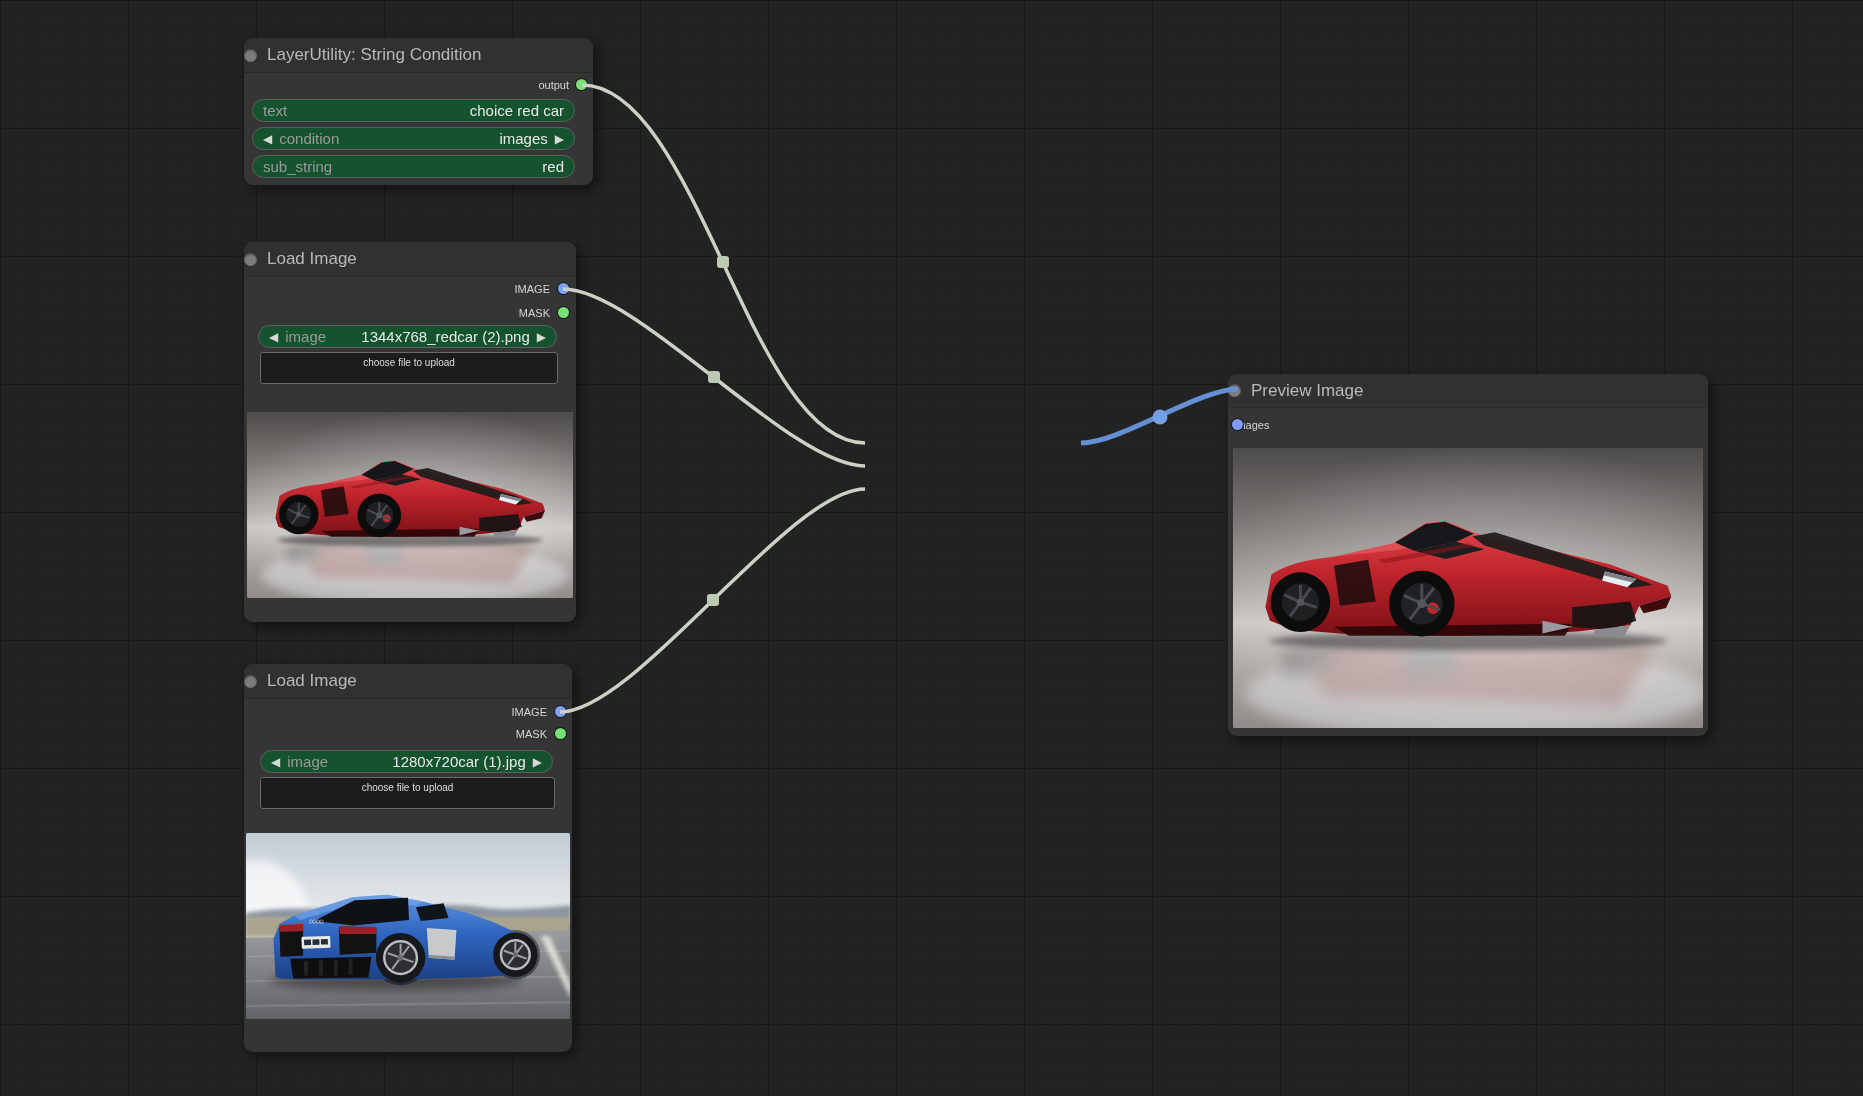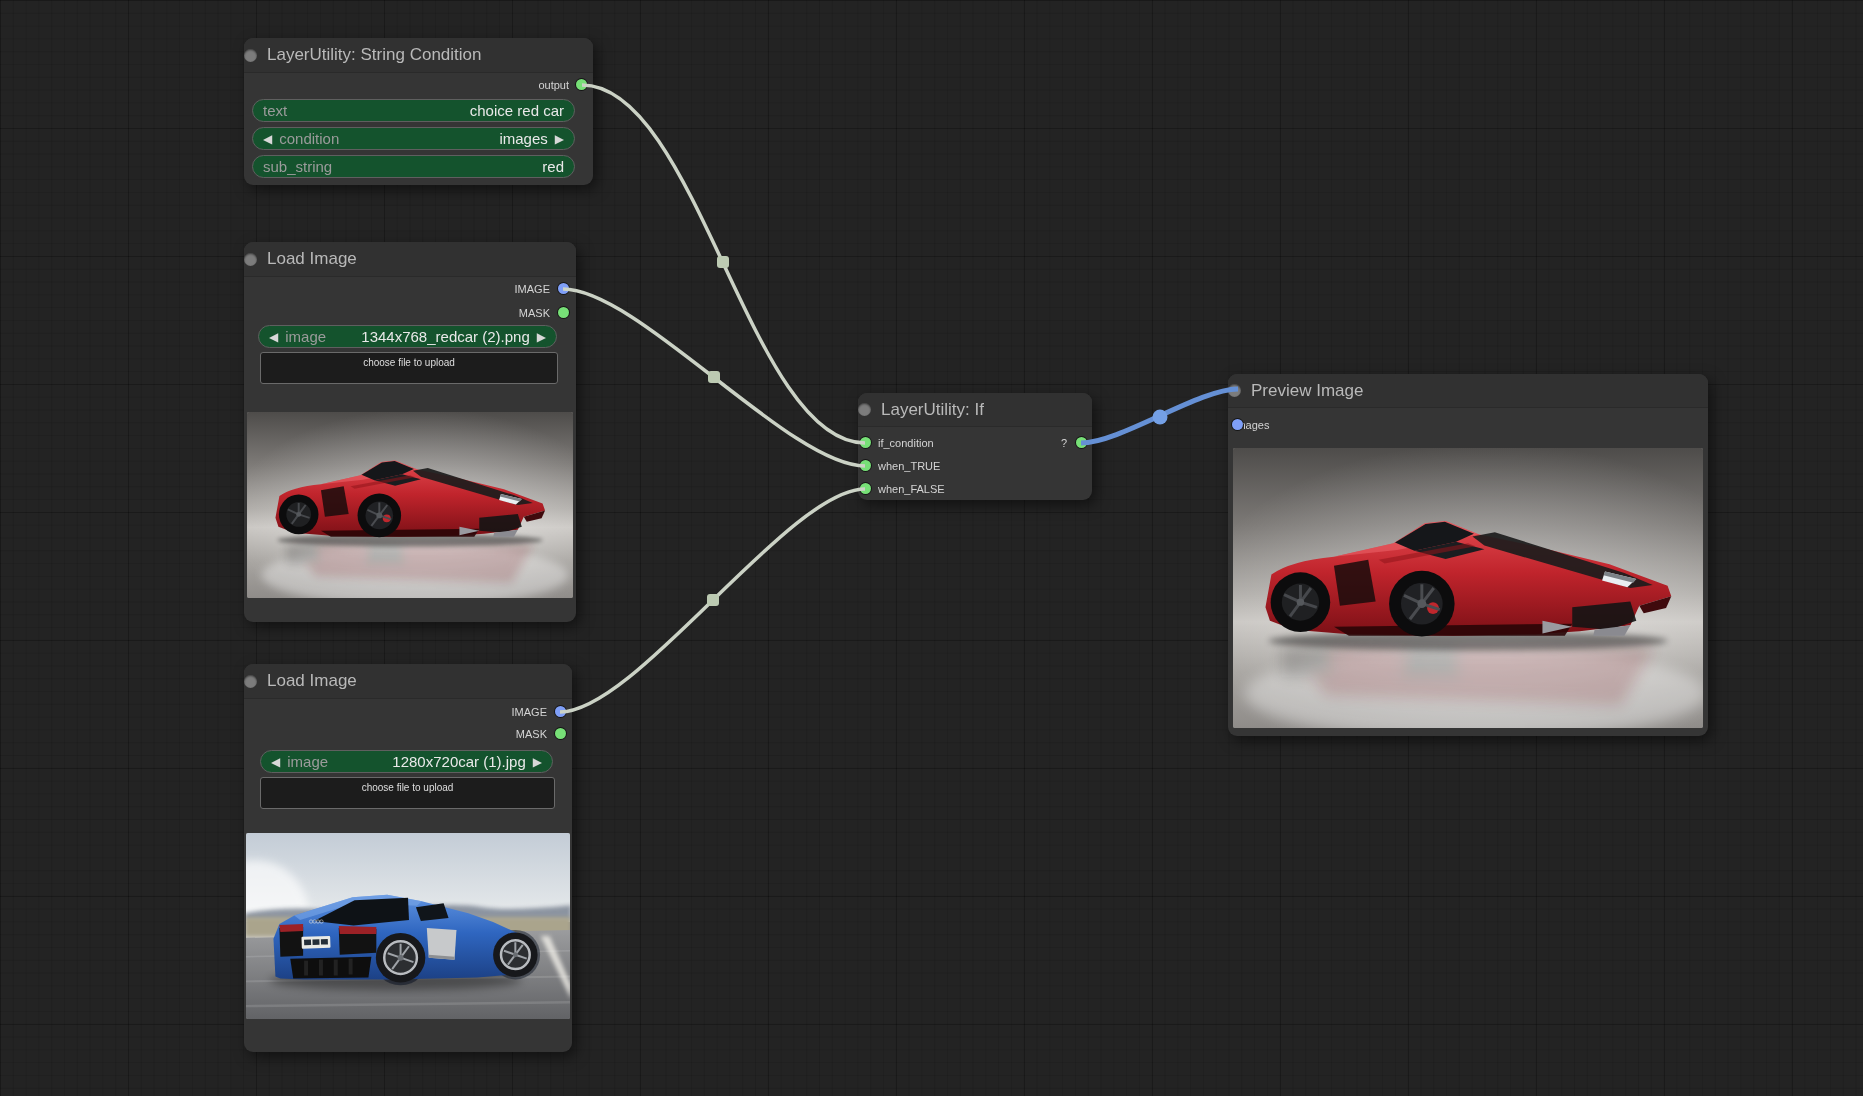--- a/index.html
+++ b/index.html
@@ -263,34 +263,20 @@
       <span class="carrow">▶</span>
     </div>
     <div class="btn" style="top:113px;left:16px;right:17px;">choose file to upload</div>
     <div class="preview" style="top:169px;left:2px;right:2px;height:186px;" aria-label="blue sports car driving on road">
       <svg viewBox="0 0 660 376" preserveAspectRatio="xMidYMid slice">
           <use href="#bluecar"></use>
         </svg>
     </div>
   </div>
 
-  <div class="node" style="left:858px;top:393px;width:234px;height:107px;">
-    <div class="nheader" style="height:34px;">
-      <span class="tdot"></span>
-      <span class="ntitle">LayerUtility: If</span>
-    </div>
-    <span class="port" style="top: 44px; left: 2px; background-color: rgb(119, 224, 119);"></span>
-    <div class="slot" style="top:40px;left:20px;">if_condition</div>
-    <div class="slot out" style="top:40px;right:25px;">?</div>
-    <span class="port" style="top: 44px; right: 5px; background-color: rgb(119, 224, 119);"></span>
-    <span class="port" style="top: 67px; left: 2px; background-color: rgb(119, 224, 119);"></span>
-    <div class="slot" style="top:63px;left:20px;">when_TRUE</div>
-    <span class="port" style="top: 90px; left: 2px; background-color: rgb(119, 224, 119);"></span>
-    <div class="slot" style="top:86px;left:20px;">when_FALSE</div>
-  </div>
 
   <div class="node" style="left:1228px;top:338px;width:480px;height:362px;margin-top:36px;">
     <div class="nheader" style="height:34px;">
       <span class="tdot"></span>
       <span class="ntitle">Preview Image</span>
     </div>
     <span class="port" style="top: 45px; left: 4px; background-color: rgb(127, 159, 247);"></span>
     <div class="slot" style="top:41px;left:6px;">images</div>
     <div class="preview" style="top:74px;left:5px;right:5px;height:280px;" aria-label="red sports car in gray studio">
       <svg viewBox="0 0 660 376" preserveAspectRatio="xMidYMid slice">

